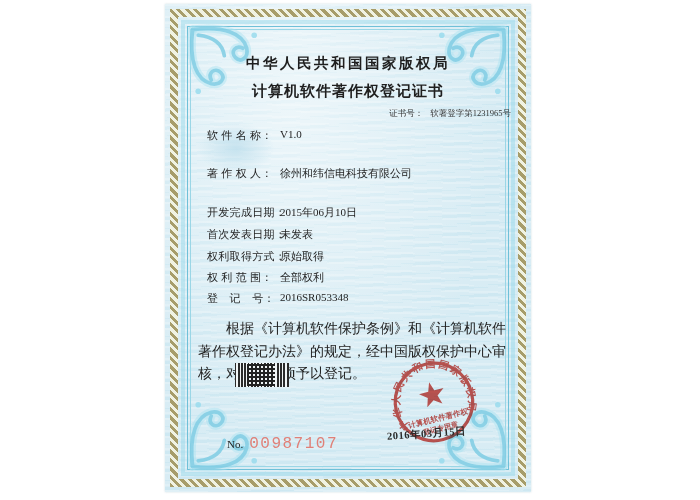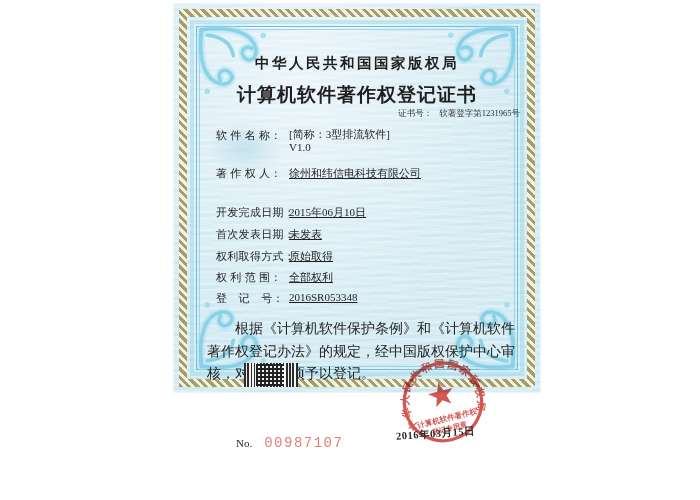--- a/index.html
+++ b/index.html
@@ -1,21 +1,21 @@
 <!DOCTYPE html>
 <html><head>
 <meta charset="utf-8">
 <style>
   html,body{margin:0;padding:0;}
   body{
     width:700px;height:500px;background:#ffffff;overflow:hidden;position:relative;
     font-family:"Liberation Serif","DejaVu Serif",serif;color:#1f1f1f;
   }
   .paper{
-    position:absolute;left:174px;top:4px;width:366px;height:388px;
+    position:absolute;left:165px;top:4px;width:366px;height:488px;
     background:
       radial-gradient(ellipse at 35% 18%, rgba(255,255,255,.55), transparent 62%),
       repeating-linear-gradient(2deg, rgba(255,255,255,.20) 0 2px, transparent 2px 6px),
       repeating-linear-gradient(-4deg, rgba(118,196,221,.10) 0 3px, transparent 3px 9px),
       #d8ecf4;
     box-shadow:0 0 2px rgba(120,160,175,.35);
   }
   
   .frame-gold{
     position:absolute;inset:5px;border:8px solid;
@@ -29,26 +29,26 @@
   .corner.tr{right:22px;top:20px;transform:scaleX(-1);}
   .corner.bl{left:22px;bottom:20px;transform:scaleY(-1);}
   .corner.br{right:22px;bottom:20px;transform:scale(-1,-1);}
   .watermark{
     position:absolute;left:32px;top:118px;width:78px;height:52px;border-radius:50%;
     background:radial-gradient(ellipse, rgba(175,215,232,.6), transparent 70%);
   }
   .title1{position:absolute;left:0;top:50px;width:100%;text-align:center;
     font-size:14.5px;font-weight:bold;letter-spacing:2.5px;}
   .title2{position:absolute;left:0;top:78px;width:100%;text-align:center;
-    font-size:19px;font-weight:bold;letter-spacing:1px;}
+    font-size:15px;font-weight:bold;letter-spacing:1px;}
   .certno{position:absolute;top:104px;right:20px;font-size:8.5px;color:#333;}
   .certno .lbl{margin-right:7px;}
   .row{position:absolute;left:42px;font-size:11px;white-space:nowrap;display:flex;}
   .row .lbl{display:inline-block;width:73px;font-size:11px;letter-spacing:.3px;}
-  .row .val{font-size:11px;text-decoration:underline;}
+  .row .val{font-size:11px;}
   .vlines{position:absolute;left:115px;font-size:11px;line-height:12.5px;}
   .statement{
     position:absolute;left:33px;top:314px;width:308px;
     font-size:14px;line-height:22.5px;text-indent:2em;text-align:justify;color:#222;font-family:Liberation Serif, serif;
   }
   .barcode{
     position:absolute;left:70px;top:359px;width:54px;height:24px;
     background:repeating-linear-gradient(90deg,#2b2b2b 0 1.5px,#f2f6f7 1.5px 3px,#2b2b2b 3px 5px,#f2f6f7 5px 6.5px);
   }
   .barcode .matrix{
@@ -61,21 +61,21 @@
     position:absolute;left:213px;top:342px;width:112px;height:112px;
     transform:rotate(-14deg);opacity:.9;mix-blend-mode:multiply;
   }
   .seal-date{
     position:absolute;left:222px;top:423px;font-size:10.5px;letter-spacing:.5px;
     color:#2a2a2a;transform:rotate(-4deg);font-weight:bold;
   }
   .no-line{position:absolute;left:62px;top:431px;font-size:11px;}
   .no-line .num{
     font-family:"Liberation Mono","DejaVu Sans Mono",monospace;
-    color:#e08078;font-size:14px;letter-spacing:1.5px;margin-left:12px;
+    color:#e08078;font-size:16px;letter-spacing:1.5px;margin-left:6px;
   }
 </style>
 </head>
 <body>
 
 <div class="paper">
 
   <div class="frame-gold"></div>
   <div class="lace"></div>
   <div class="pins"></div>
@@ -140,21 +140,20 @@
   <div class="title2">计算机软件著作权登记证书</div>
 
   <div class="certno">
     <span class="lbl">证书号：</span><span>软著登字第1231965号</span>
   </div>
 
   <div class="row" style="top:124px;">
     <span class="lbl">软 件 名 称：</span>
   </div>
   <div class="vlines" style="top:124px;">
-    <div>[简称：3型排流软件]</div>
     <div>V1.0</div>
   </div>
 
   <div class="row" style="top:162px;">
     <span class="lbl">著 作 权 人：</span>
     <span class="val">徐州和纬信电科技有限公司</span>
   </div>
 
   <div class="row" style="top:201px;">
     <span class="lbl">开发完成日期：</span>

